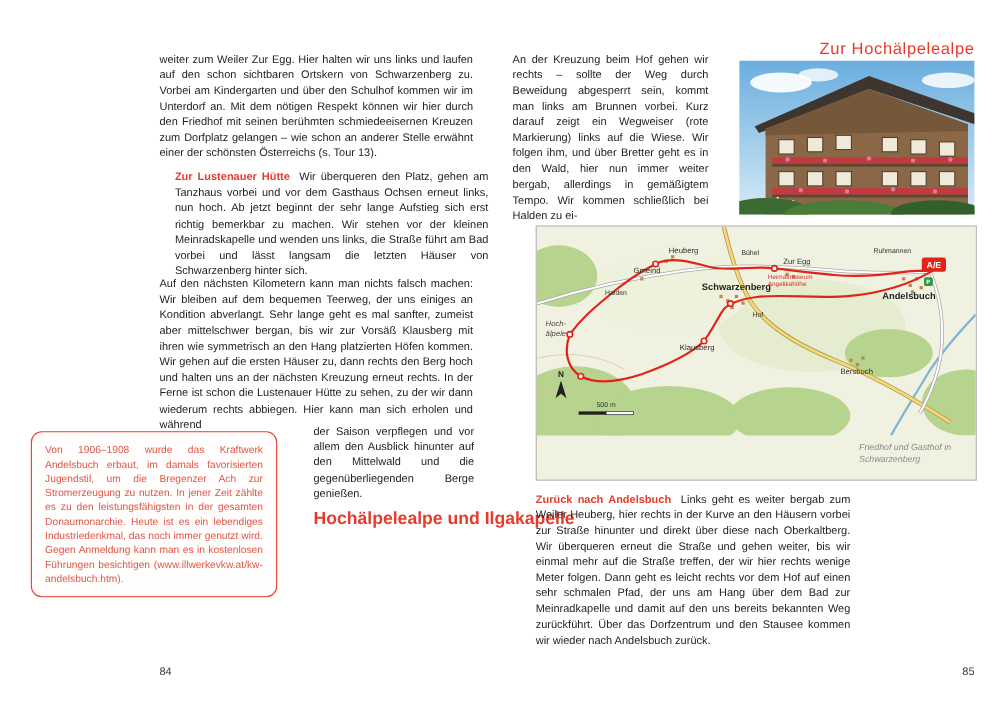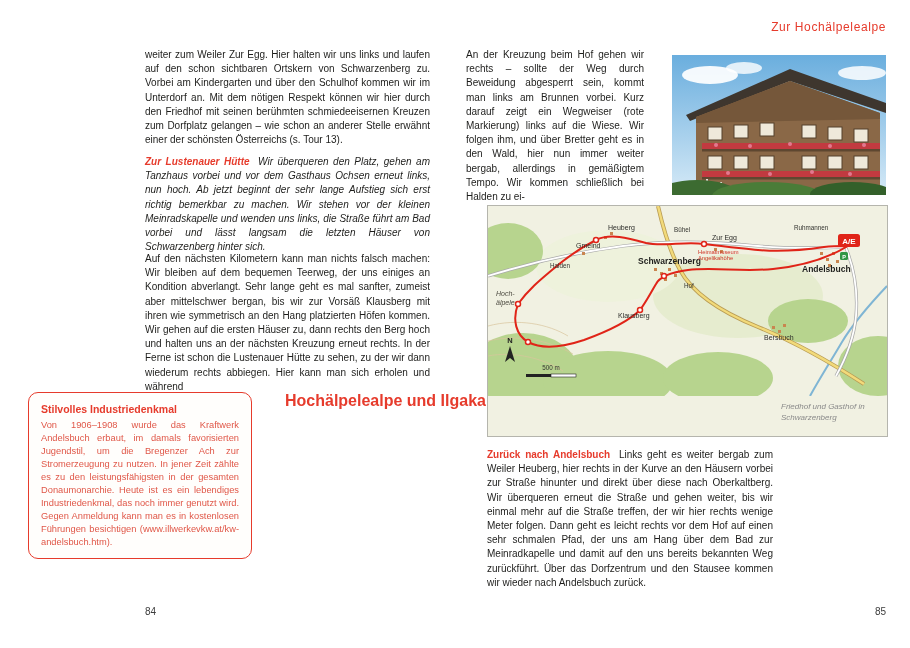--- a/index.html
+++ b/index.html
@@ -3,21 +3,21 @@
 <meta charset="utf-8">
 <style>
   * { margin:0; padding:0; box-sizing:border-box; }
   html, body { width:910px; height:648px; background:#ffffff; }
   body { font-family:"Liberation Sans", sans-serif; color:#1d1d1b; }
   .page { position:relative; width:910px; height:648px; background:#fff; overflow:hidden; }
   .abs { position:absolute; }
   .body { font-size:10px; line-height:14.2px; text-align:justify; hyphens:auto; -webkit-hyphens:auto; color:#1d1d1b; }
   .runin { color:#e63b2c; font-weight:bold; padding-right:4px; }
   .sec-head { color:#e63b2c; font-weight:bold; font-size:16px; white-space:nowrap; margin:6px 0 2px 0; }
-  .running-head { position:absolute; top:20px; right:24px; font-size:12px; letter-spacing:.6px; color:#e63b2c; }
+  .running-head { position:absolute; top:36px; right:24px; font-size:15px; letter-spacing:.6px; color:#e63b2c; }
   .pagenum { position:absolute; font-size:10px; color:#3c3c3c; }
   .infobox { border:1.5px solid #e63b2c; border-radius:10px; background:#fffefc; padding:10px 12px 9px 12px; width:224px; }
   .infobox-title { color:#e63b2c; font-weight:bold; font-size:10.5px; margin-bottom:4px; }
   .infobox-body { color:#e05748; font-size:9.3px; line-height:13px; text-align:justify; hyphens:auto; -webkit-hyphens:auto; }
   .caption { font-style:italic; font-size:8px; line-height:10.5px; color:#8a8a8a; }
   .map-frame { border:1px solid #b5b5ad; background:#f1f1e2; }
   svg { display:block; }
   svg text { font-family:"Liberation Sans", sans-serif; }
   .ml { font-size:7px; fill:#2b2b28; }
   .ml-town { font-size:8.5px; font-weight:bold; fill:#1f1f1d; }
@@ -29,40 +29,40 @@
 <body>
 
 <div class="page">
 
   <div class="running-head">Zur Hochälpelealpe</div>
 
   <div class="abs" style="left:145px; top:48px; width:285px;">
     <p class="body">weiter zum Weiler Zur Egg. Hier halten wir uns links und laufen auf den schon sichtbaren Ortskern von Schwarzenberg zu. Vorbei am Kindergarten und über den Schulhof kommen wir im Unterdorf an. Mit dem nötigen Respekt können wir hier durch den Friedhof mit seinen berühmten schmiedeeisernen Kreuzen zum Dorfplatz gelangen – wie schon an anderer Stelle erwähnt einer der schönsten Österreichs (s. Tour 13).</p>
   </div>
 
-  <div class="abs" style="left:145px; top:155px; width:285px;font-style:italic;">
+  <div class="abs" style="left:159px; top:155px; width:285px;">
     <p class="body">
       <span class="runin">Zur Lustenauer Hütte</span>
       <span>Wir überqueren den Platz, gehen am Tanzhaus vorbei und vor dem Gasthaus Ochsen erneut links, nun hoch. Ab jetzt beginnt der sehr lange Aufstieg sich erst richtig bemerkbar zu machen. Wir stehen vor der kleinen Meinradskapelle und wenden uns links, die Straße führt am Bad vorbei und lässt langsam die letzten Häuser von Schwarzenberg hinter sich.</span>
     </p>
   </div>
 
   <div class="abs" style="left:145px; top:252px; width:285px;">
     <p class="body">Auf den nächsten Kilometern kann man nichts falsch machen: Wir bleiben auf dem bequemen Teerweg, der uns einiges an Kondition abverlangt. Sehr lange geht es mal sanfter, zumeist aber mittelschwer bergan, bis wir zur Vorsäß Klausberg mit ihren wie symmetrisch an den Hang platzierten Höfen kommen. Wir gehen auf die ersten Häuser zu, dann rechts den Berg hoch und halten uns an der nächsten Kreuzung erneut rechts. In der Ferne ist schon die Lustenauer Hütte zu sehen, zu der wir dann wiederum rechts abbiegen. Hier kann man sich erholen und während</p>
   </div>
 
   <div class="infobox abs" style="left:28px; top:392px;">
-    <div class="infobox-title">Stilvolles Industriedenkmal</div>
     <p class="infobox-body">
       <span>Von 1906–1908 wurde das Kraftwerk Andelsbuch erbaut, im damals favorisierten Jugendstil, um die Bregenzer Ach zur Stromerzeugung zu nutzen. In jener Zeit zählte es zu den leistungsfähigsten in der gesamten Donaumonarchie. Heute ist es ein lebendiges Industriedenkmal, das noch immer genutzt wird. Gegen Anmeldung kann man es in kostenlosen Führungen besichtigen</span>
       <span>(www.illwerkevkw.at/kw-andelsbuch.htm).</span>
     </p>
   </div>
 
   <div class="abs" style="left:285px; top:386px; width:146px;">
+    <p class="body">der Saison verpflegen und vor allem den Ausblick hinunter auf den Mittelwald und die gegenüberliegenden Berge genießen.</p>
     <div class="sec-head">Hochälpelealpe und Ilgakapelle</div>
   </div>
 
 
   <div class="pagenum" style="left:145px; top:606px;">84</div>
 
   <div class="abs" style="left:466px; top:48px; width:178px;">
     <p class="body">An der Kreuzung beim Hof gehen wir rechts – sollte der Weg durch Beweidung abgesperrt sein, kommt man links am Brunnen vorbei. Kurz darauf zeigt ein Wegweiser (rote Markierung) links auf die Wiese. Wir folgen ihm, und über Bretter geht es in den Wald, hier nun immer weiter bergab, allerdings in gemäßigtem Tempo. Wir kommen schließlich bei Halden zu ei-</p>
   </div>
 

